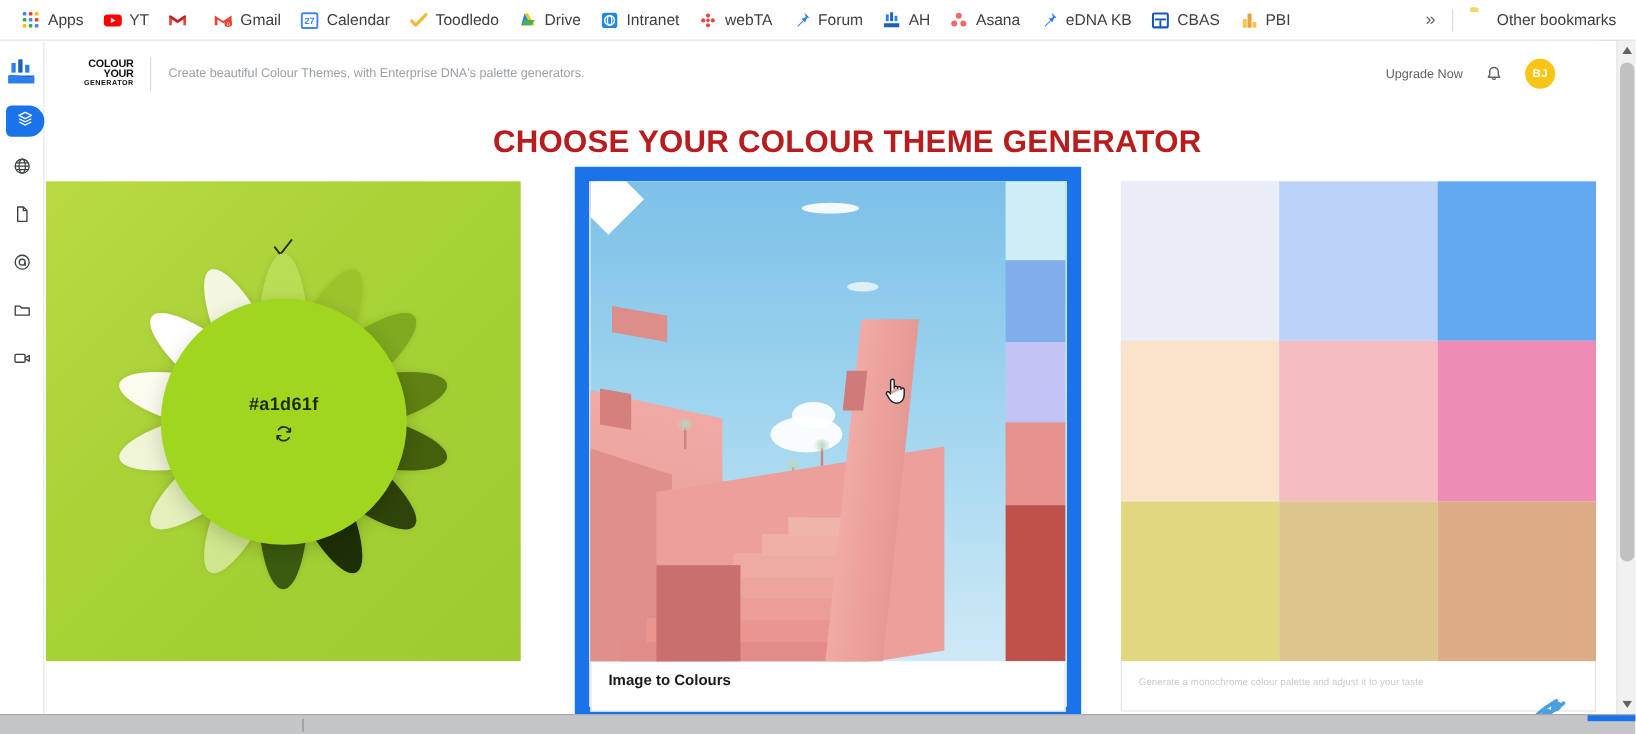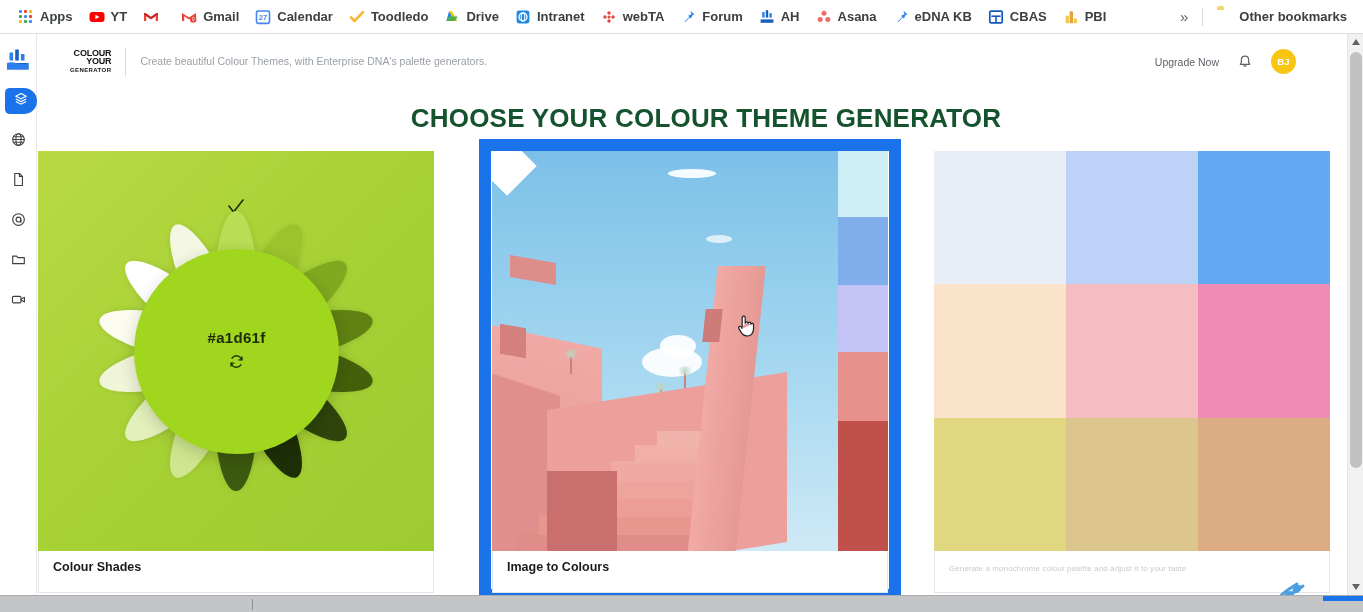--- a/index.html
+++ b/index.html
@@ -16,21 +16,21 @@
     background:#ffffff; display:flex; align-items:center;
     padding-left:10px; border-bottom:1px solid #dadce0;
   }
   .bm {
     display:flex; align-items:center; gap:6px; height:24px;
     padding:0 8px; border-radius:4px; cursor:pointer; white-space:nowrap;
     font-size:13px; color:#3c4043;
   }
   .bm-ico { width:16px; height:16px; flex:0 0 16px; display:block;
             position:relative; }
-  .bm-label { font-size:13px; color:#3c4043; line-height:16px;font-weight:bold; }
+  .bm-label { font-size:13px; color:#3c4043; line-height:16px; }
 
   
   .ico-apps { display:grid; grid-template-columns:repeat(3,3px);
     grid-template-rows:repeat(3,3px); gap:2px; width:13px; height:13px;
     margin:1px 0 0 1px; }
   .ico-apps i { background:#5f6368; border-radius:1px; display:block; }
   .ico-apps i:nth-child(1){background:#4285f4}
   .ico-apps i:nth-child(2){background:#ea4335}
   .ico-apps i:nth-child(3){background:#fbbc05}
   .ico-apps i:nth-child(4){background:#34a853}
@@ -82,21 +82,21 @@
   .bell { width:16px; height:16px; cursor:pointer; }
   .avatar { width:25px; height:25px; border-radius:50%; background:#f9c513;
             color:#fff; font-size:9.5px; font-weight:bold; display:flex;
             align-items:center; justify-content:center; cursor:pointer;
             letter-spacing:0.3px;}
 
   
   .main { position:absolute; left:38px; top:89px; width:1292px; height:506px;
           background:#fff; overflow:hidden; }
   .page-title { text-align:center; font-size:26px; font-weight:bold;
-     letter-spacing:0.2px; color:#14532d; margin-top:14px;
+     letter-spacing:0.2px; color:#b91c1c; margin-top:14px;
      font-family:"Liberation Sans", sans-serif;margin-left:44px; }
 
   .cards { position:absolute; left:0; top:62px; width:1292px; height:444px;
            display:flex; justify-content:center; gap:58px; }
   .card { width:396px; position:relative; }
   .card-thumb { width:396px; height:400px; position:relative; overflow:hidden;
                 background:#eee; }
   .card-foot { height:42px; background:#fff; border:1px solid #e3e5e8;
      border-top:none; padding:9px 14px 0 14px; }
   .card-name { font-size:12.5px; font-weight:bold; color:#1a1a1a; }
@@ -508,24 +508,20 @@
             <span class="hexcode">#a1d61f</span>
             <span>
               <svg width="17" height="17" viewBox="0 0 18 18">
                 <path d="M14.4 7.1A5.6 5.6 0 0 0 4.2 5.6" fill="none" stroke="#1f2d05" stroke-width="1.4" stroke-linecap="round"></path>
                 <path d="M3.6 10.9a5.6 5.6 0 0 0 10.2 1.5" fill="none" stroke="#1f2d05" stroke-width="1.4" stroke-linecap="round"></path>
                 <path d="M14.8 4.2v3.1h-3.1M3.2 13.8v-3.1h3.1" fill="none" stroke="#1f2d05" stroke-width="1.4" stroke-linecap="round" stroke-linejoin="round"></path>
               </svg>
             </span>
           </div>
         </div>
-        <div class="card-foot">
-          <div class="card-name">Colour Shades</div>
-          <div class="card-sub"></div>
-        </div>
       </div>
 
       <div class="card selected">
         <div class="sel-wrap"></div>
         <div class="inner">
           <div class="card-thumb">
             <div class="photo">
               <div class="sky"></div>
 
               <div class="cloud" style="left:176px;top:18px;width:48px;height:9px"></div>

